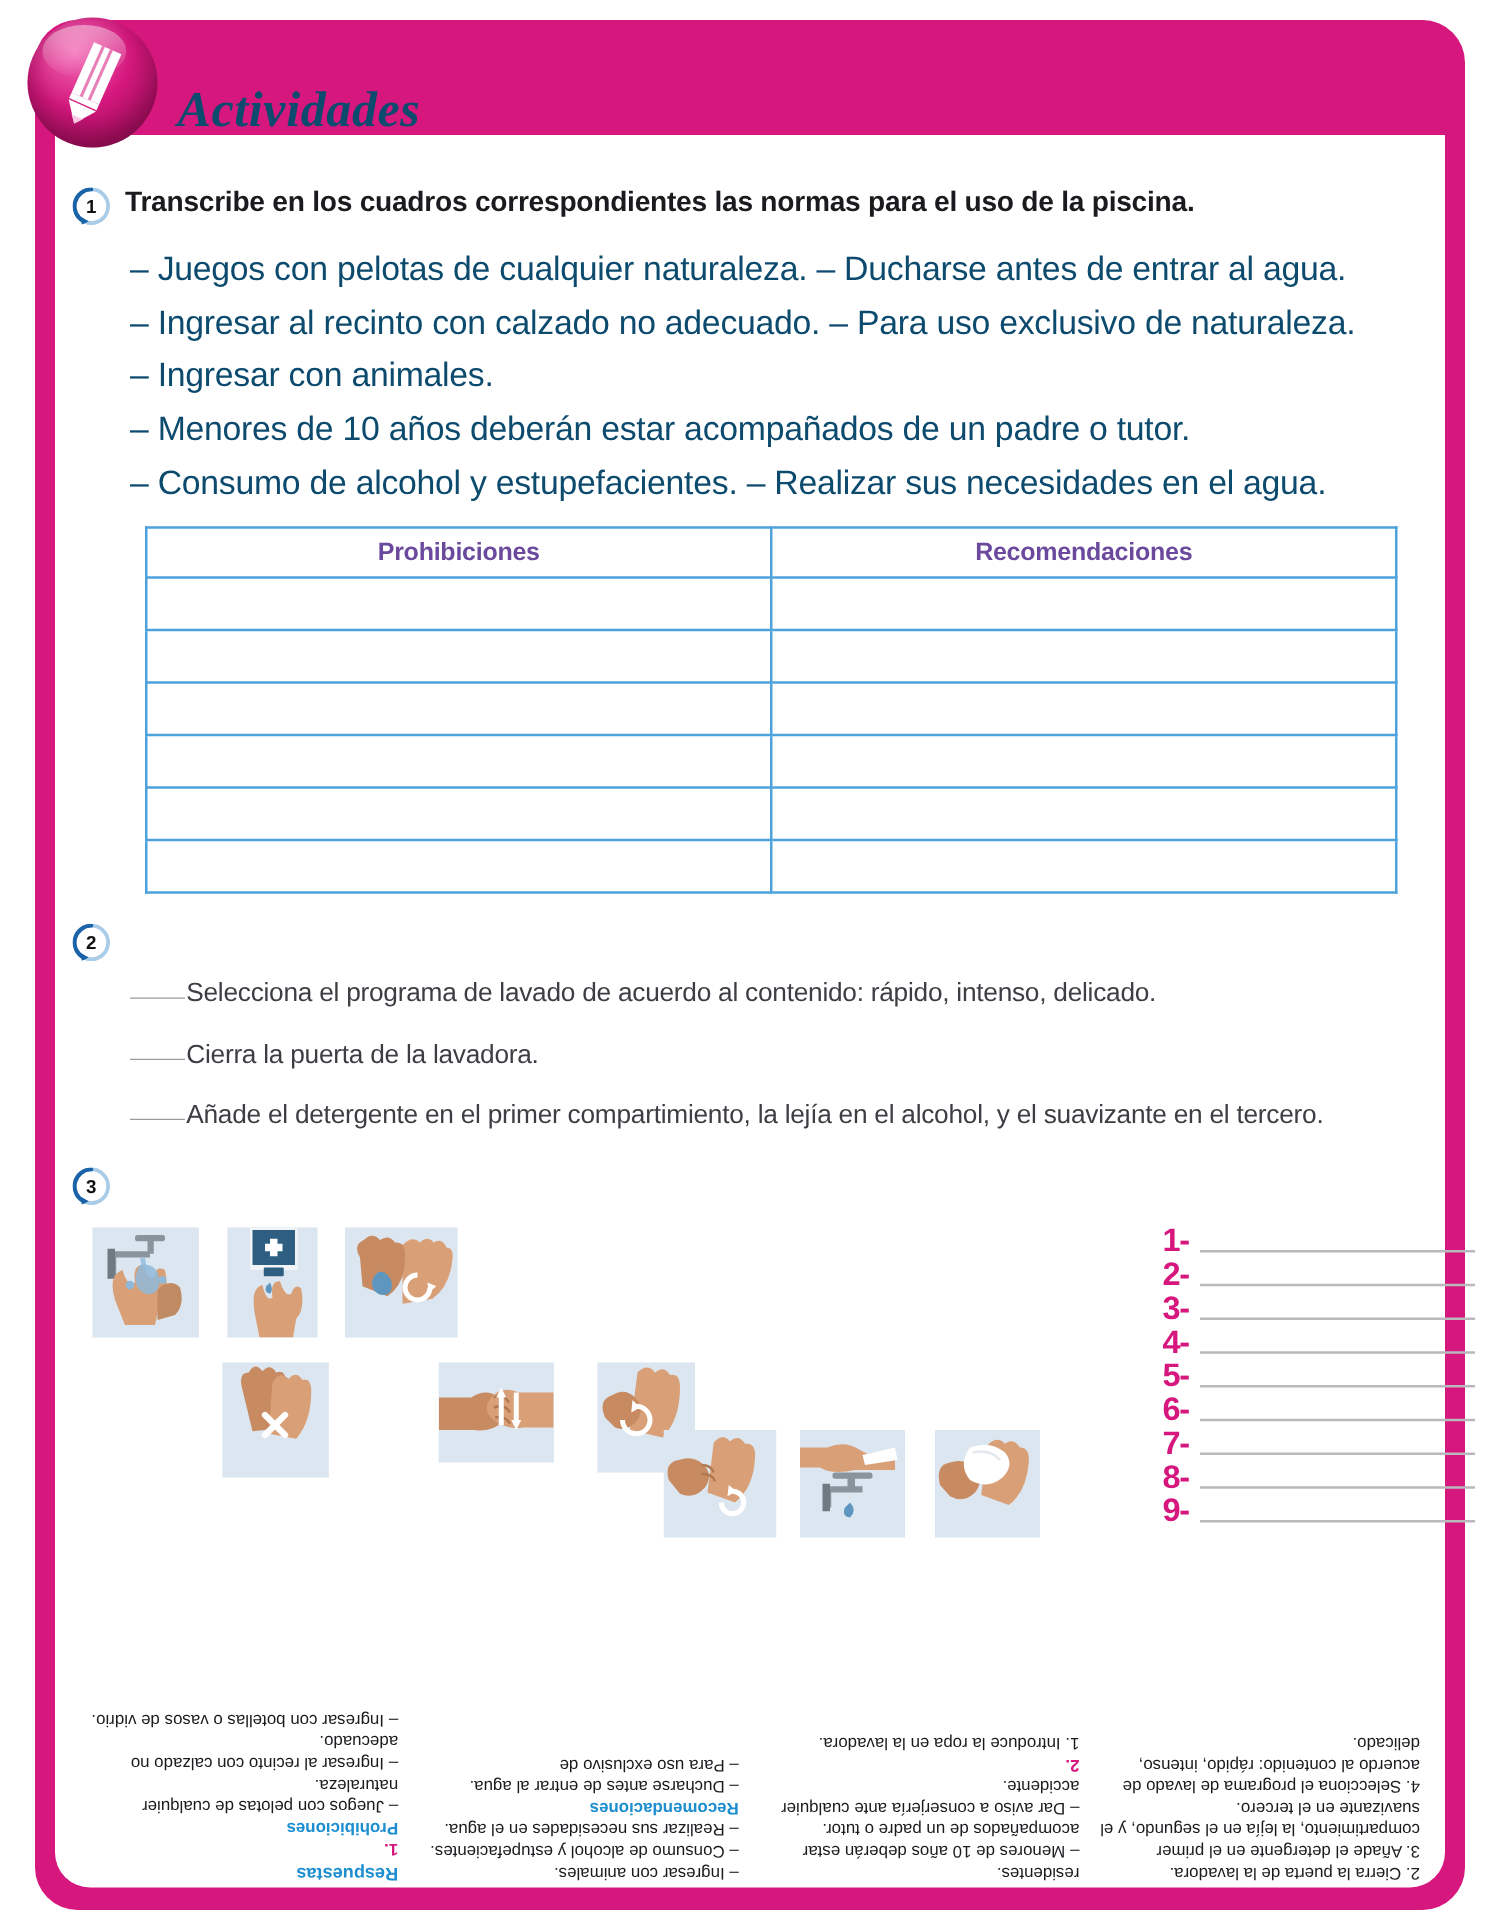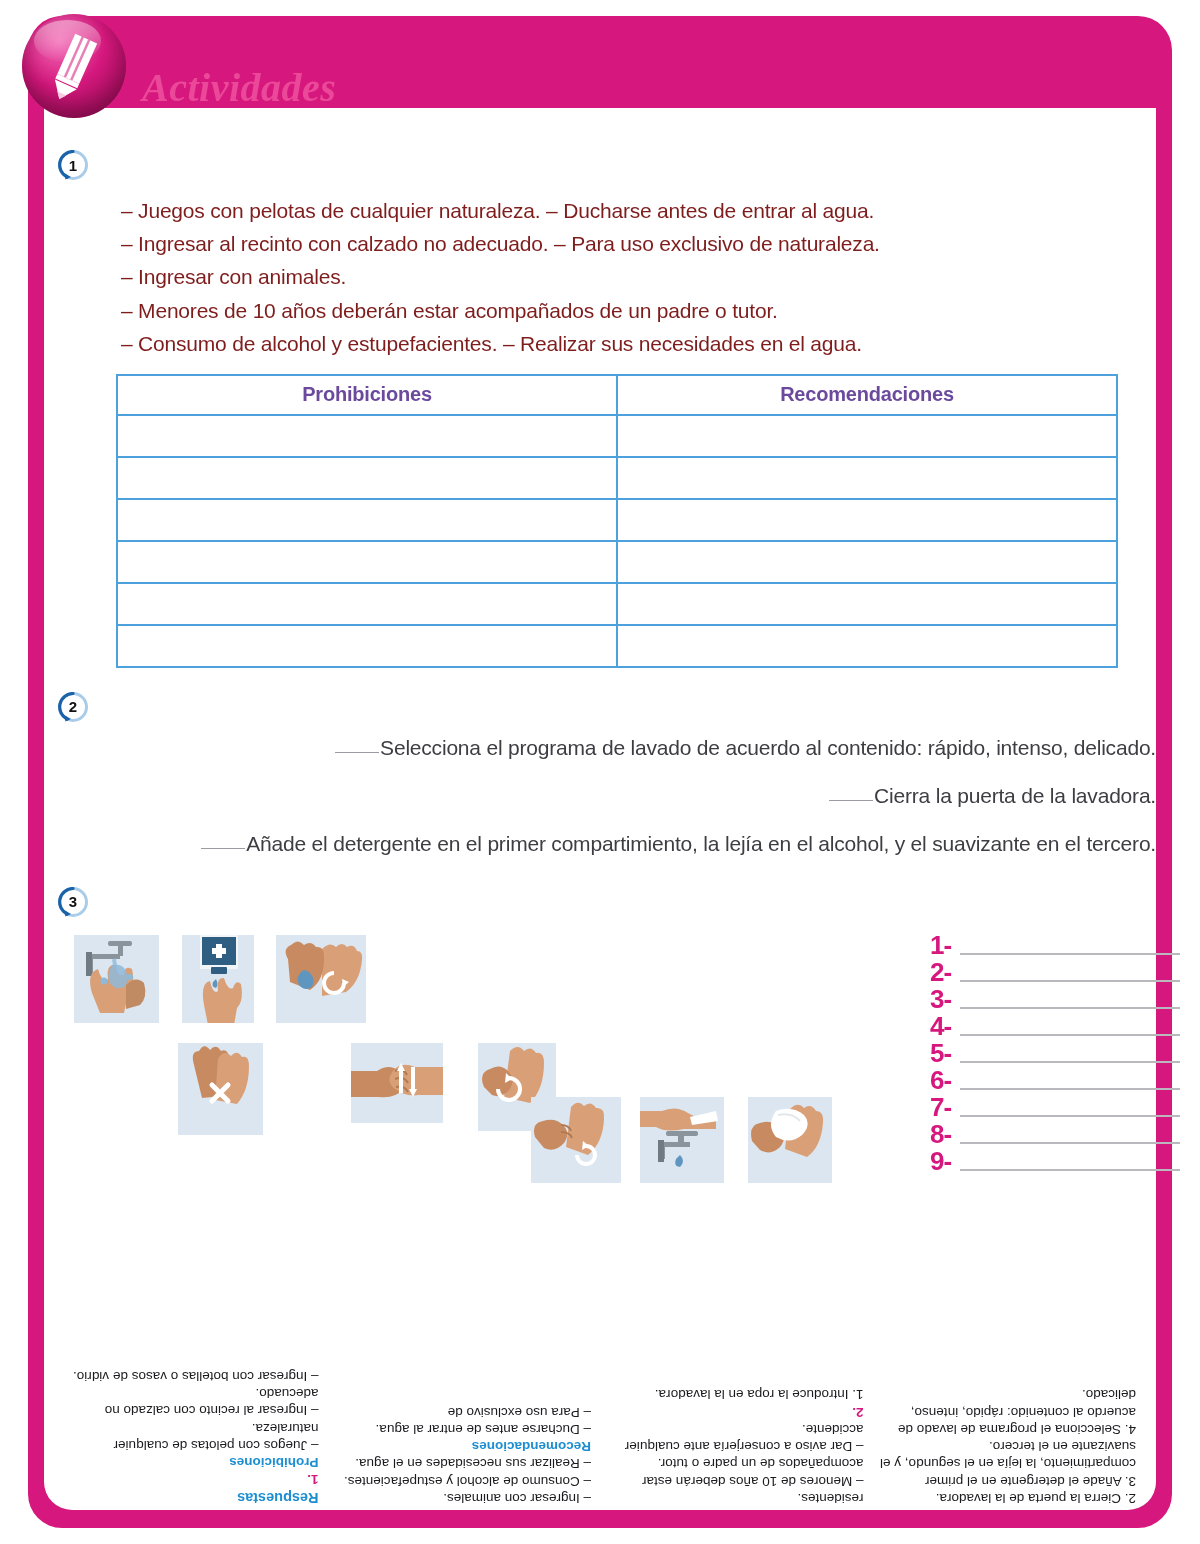--- a/index.html
+++ b/index.html
@@ -34,21 +34,21 @@
     width: 1112px; height: 56px;
     background: #d6187e;
   }
   #banner-title {
     position: absolute;
     left: 142px; top: 68px;
     font-family: "Liberation Serif", serif;
     font-style: italic;
     font-weight: bold;
     font-size: 40px;
-    color: #ec4899;
+    color: #0c4a6e;
     letter-spacing: 0.5px;
     line-height: 1;
   }
 
   
   #pencil-badge {
     position: absolute;
     left: 22px; top: 14px;
     width: 104px; height: 104px;
     border-radius: 50%;
@@ -87,26 +87,25 @@
     font-size: 22.5px;
     font-weight: bold;
     color: #1b1b1f;
     line-height: 1.2;
     letter-spacing: -0.2px;
   }
 
   .norm-list { margin-top: 14px; padding-left: 46px; }
   .norm-list li {
     list-style: none;
-    font-size: 21px;
-    color: #7f1d1d;
+    font-size: 27px;
+    color: #0c4a6e;
     line-height: 1.58;
     letter-spacing: -0.2px;
     white-space: nowrap;
-    margin-left: 17px;
   }
 
   
   table#norms-table {
     margin-top: 14px;
     margin-left: 58px;
     width: 1002px;
     border-collapse: collapse;
     table-layout: fixed;
   }
@@ -125,21 +124,20 @@
 
   
   .order-list { margin-top: 12px; padding-left: 46px; }
   .order-list li {
     list-style: none;
     font-size: 21px;
     color: #3d3d43;
     line-height: 1.3;
     margin-bottom: 21px;
     letter-spacing: -0.2px;
-    text-align: right;
   }
   .blank { display: inline-block; width: 44px; border-bottom: 1.5px solid #9b9ba1; margin-right: 1px; vertical-align: 2px; }
 
   
   #steps-area { position: relative; margin-top: 14px; height: 252px; }
   .step-img {
     position: absolute;
     background: #dce6f0;
     overflow: hidden;
   }
@@ -200,20 +198,21 @@
   <div style="padding: 40px 0 0 14px;">
     <div class="ex-head">
       <div class="bullet">
         <svg width="30" height="30" viewBox="0 0 30 30">
           <circle cx="15" cy="15" r="13.5" fill="none" stroke="#a9cce8" stroke-width="3"></circle>
           <path d="M15 1.5 A13.5 13.5 0 0 0 9 27" fill="none" stroke="#1b63a8" stroke-width="3.2" stroke-linecap="round"></path>
           <polygon points="6,23 13,27 7.5,29.5" fill="#1b63a8"></polygon>
         </svg>
         <span class="num">1</span>
       </div>
+      <div class="ex-title">Transcribe en los cuadros correspondientes las normas para el uso de la piscina.</div>
     </div>
 
     <ul class="norm-list">
       <li>– Juegos con pelotas de cualquier naturaleza. – Ducharse antes de entrar al agua.</li>
       <li>– Ingresar al recinto con calzado no adecuado. – Para uso exclusivo de naturaleza.</li>
       <li>– Ingresar con animales.</li>
       <li>– Menores de 10 años deberán estar acompañados de un padre o tutor.</li>
       <li>– Consumo de alcohol y estupefacientes. – Realizar sus necesidades en el agua.</li>
     </ul>
 

